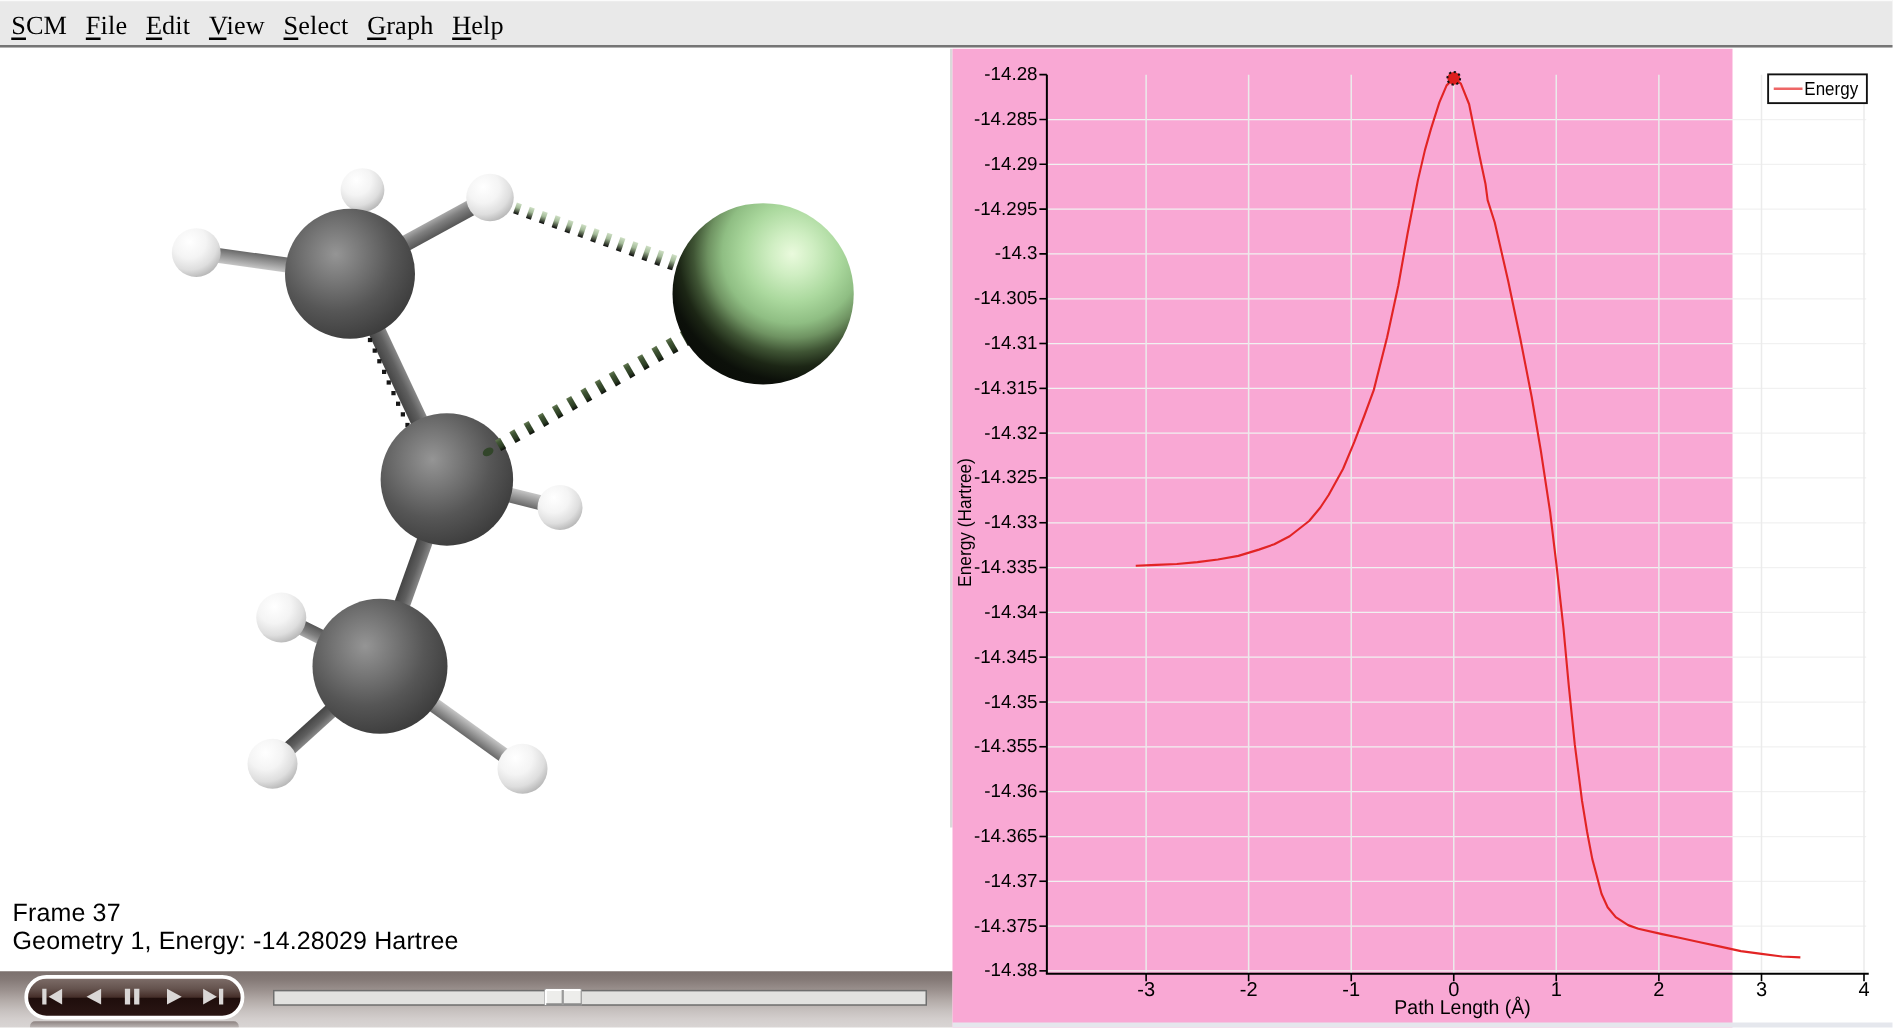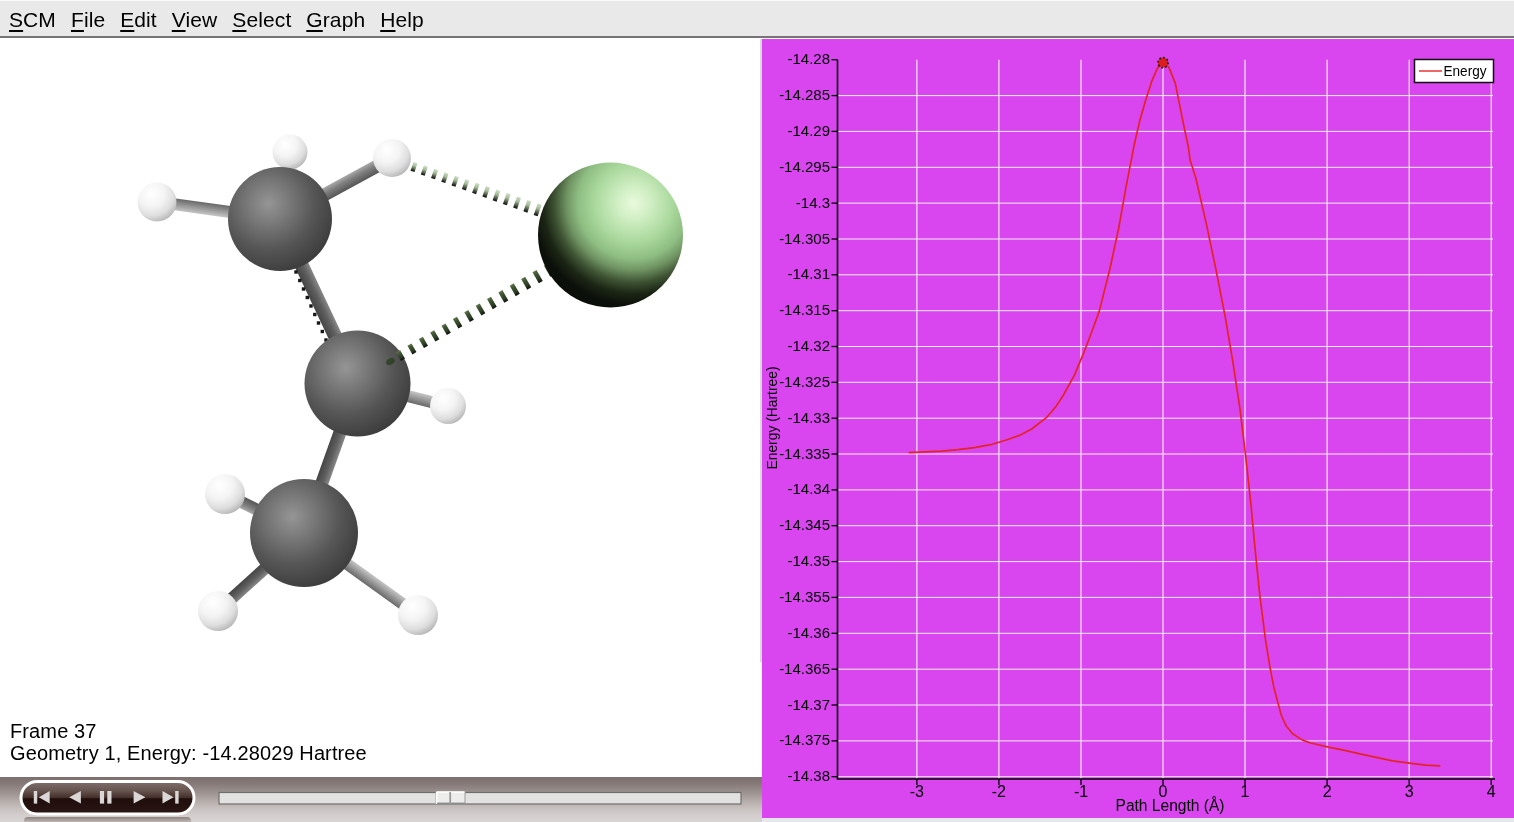--- a/index.html
+++ b/index.html
@@ -1,26 +1,26 @@
 <!DOCTYPE html>
 <html><head><meta charset="utf-8"><title>AMSmovie</title>
 <style>
 html,body{margin:0;padding:0;width:1514px;height:822px;overflow:hidden;background:#fff;
 font-family:"Liberation Sans",sans-serif;}
 #menubar{position:absolute;left:0;top:0;width:1514px;height:35px;background:#e9e9e9;
 border-top:1px solid #fbfbfb;border-bottom:2px solid #757575;font-size:21px;letter-spacing:.1px;color:#000;white-space:nowrap;}
-#menubar span.it{display:inline-block;margin-left:15px;margin-top:7px;}
+#menubar span.it{display:inline-block;margin-left:15px;margin-top:7px;font-family:Liberation Serif, serif;}
 #menubar span.it:first-child{margin-left:9px;}
 u{text-decoration-thickness:2px;text-underline-offset:3px;}
 #molwrap{position:absolute;left:0;top:39px;width:760px;height:623px;background:#fff;
 border-right:2px solid #dadada;}
 #frametxt{position:absolute;left:10px;top:681px;font-size:20px;line-height:22px;letter-spacing:.12px;color:#000;}
 #ctrlbar{position:absolute;left:0;top:738px;width:762px;height:45px;
 background:linear-gradient(180deg,#7b706d 0%,#857a77 15%,#9a908d 33%,#b3aba8 52%,#c7c1bf 70%,#d3cecd 85%,#d9d5d4 100%);}
-#chartwrap{position:absolute;left:762px;top:39px;width:752px;height:783px;background:#d946ef;}
+#chartwrap{position:absolute;left:762px;top:39px;width:624px;height:783px;background:#f9a8d4;}
 #strip{position:absolute;left:762px;top:818px;width:752px;height:4px;background:#e5e7ed;}
 </style></head>
 <body>
 <div id="menubar"><span class="it"><u>S</u>CM</span><span class="it"><u>F</u>ile</span><span class="it"><u>E</u>dit</span><span class="it"><u>V</u>iew</span><span class="it"><u>S</u>elect</span><span class="it"><u>G</u>raph</span><span class="it"><u>H</u>elp</span></div>
 <div id="molwrap">
 <svg id="mol" width="762" height="783" viewBox="0 39 762 783" preserveAspectRatio="xMidYMin slice">
 <defs>
 <radialGradient id="gc" cx="0.39" cy="0.35" r="0.76">
  <stop offset="0" stop-color="#959595"></stop>
           <stop offset="0.28" stop-color="#777777"></stop>

